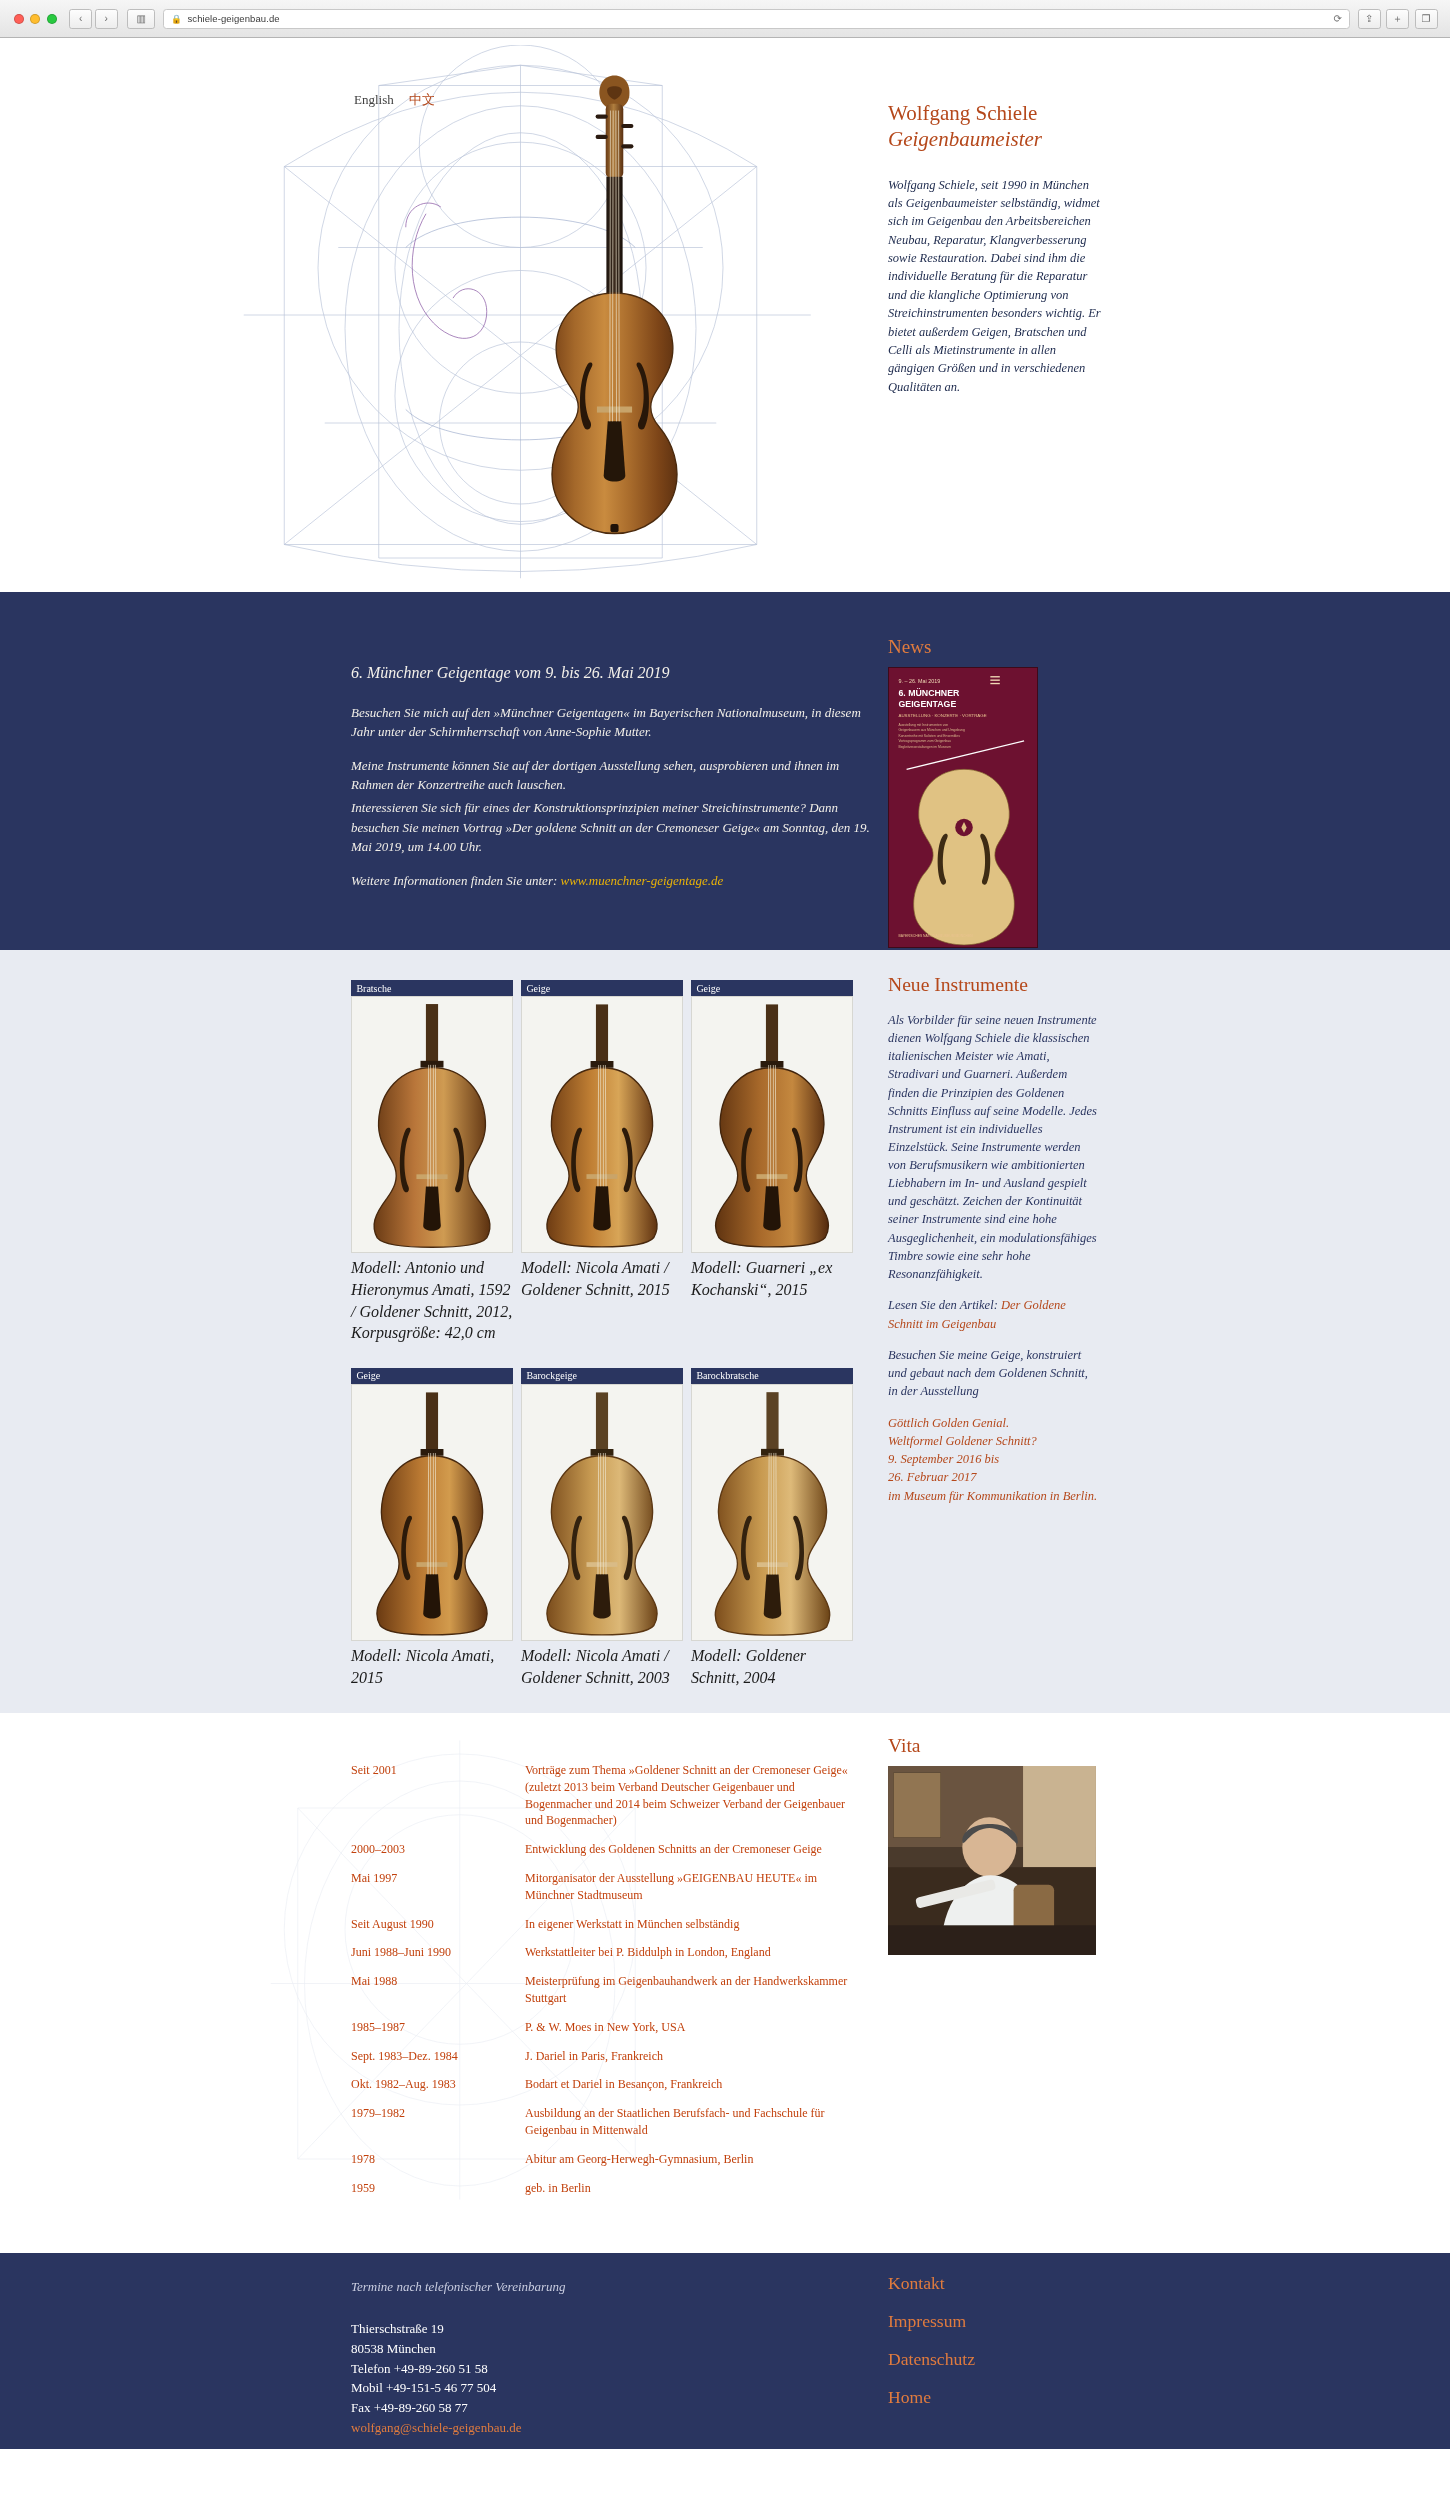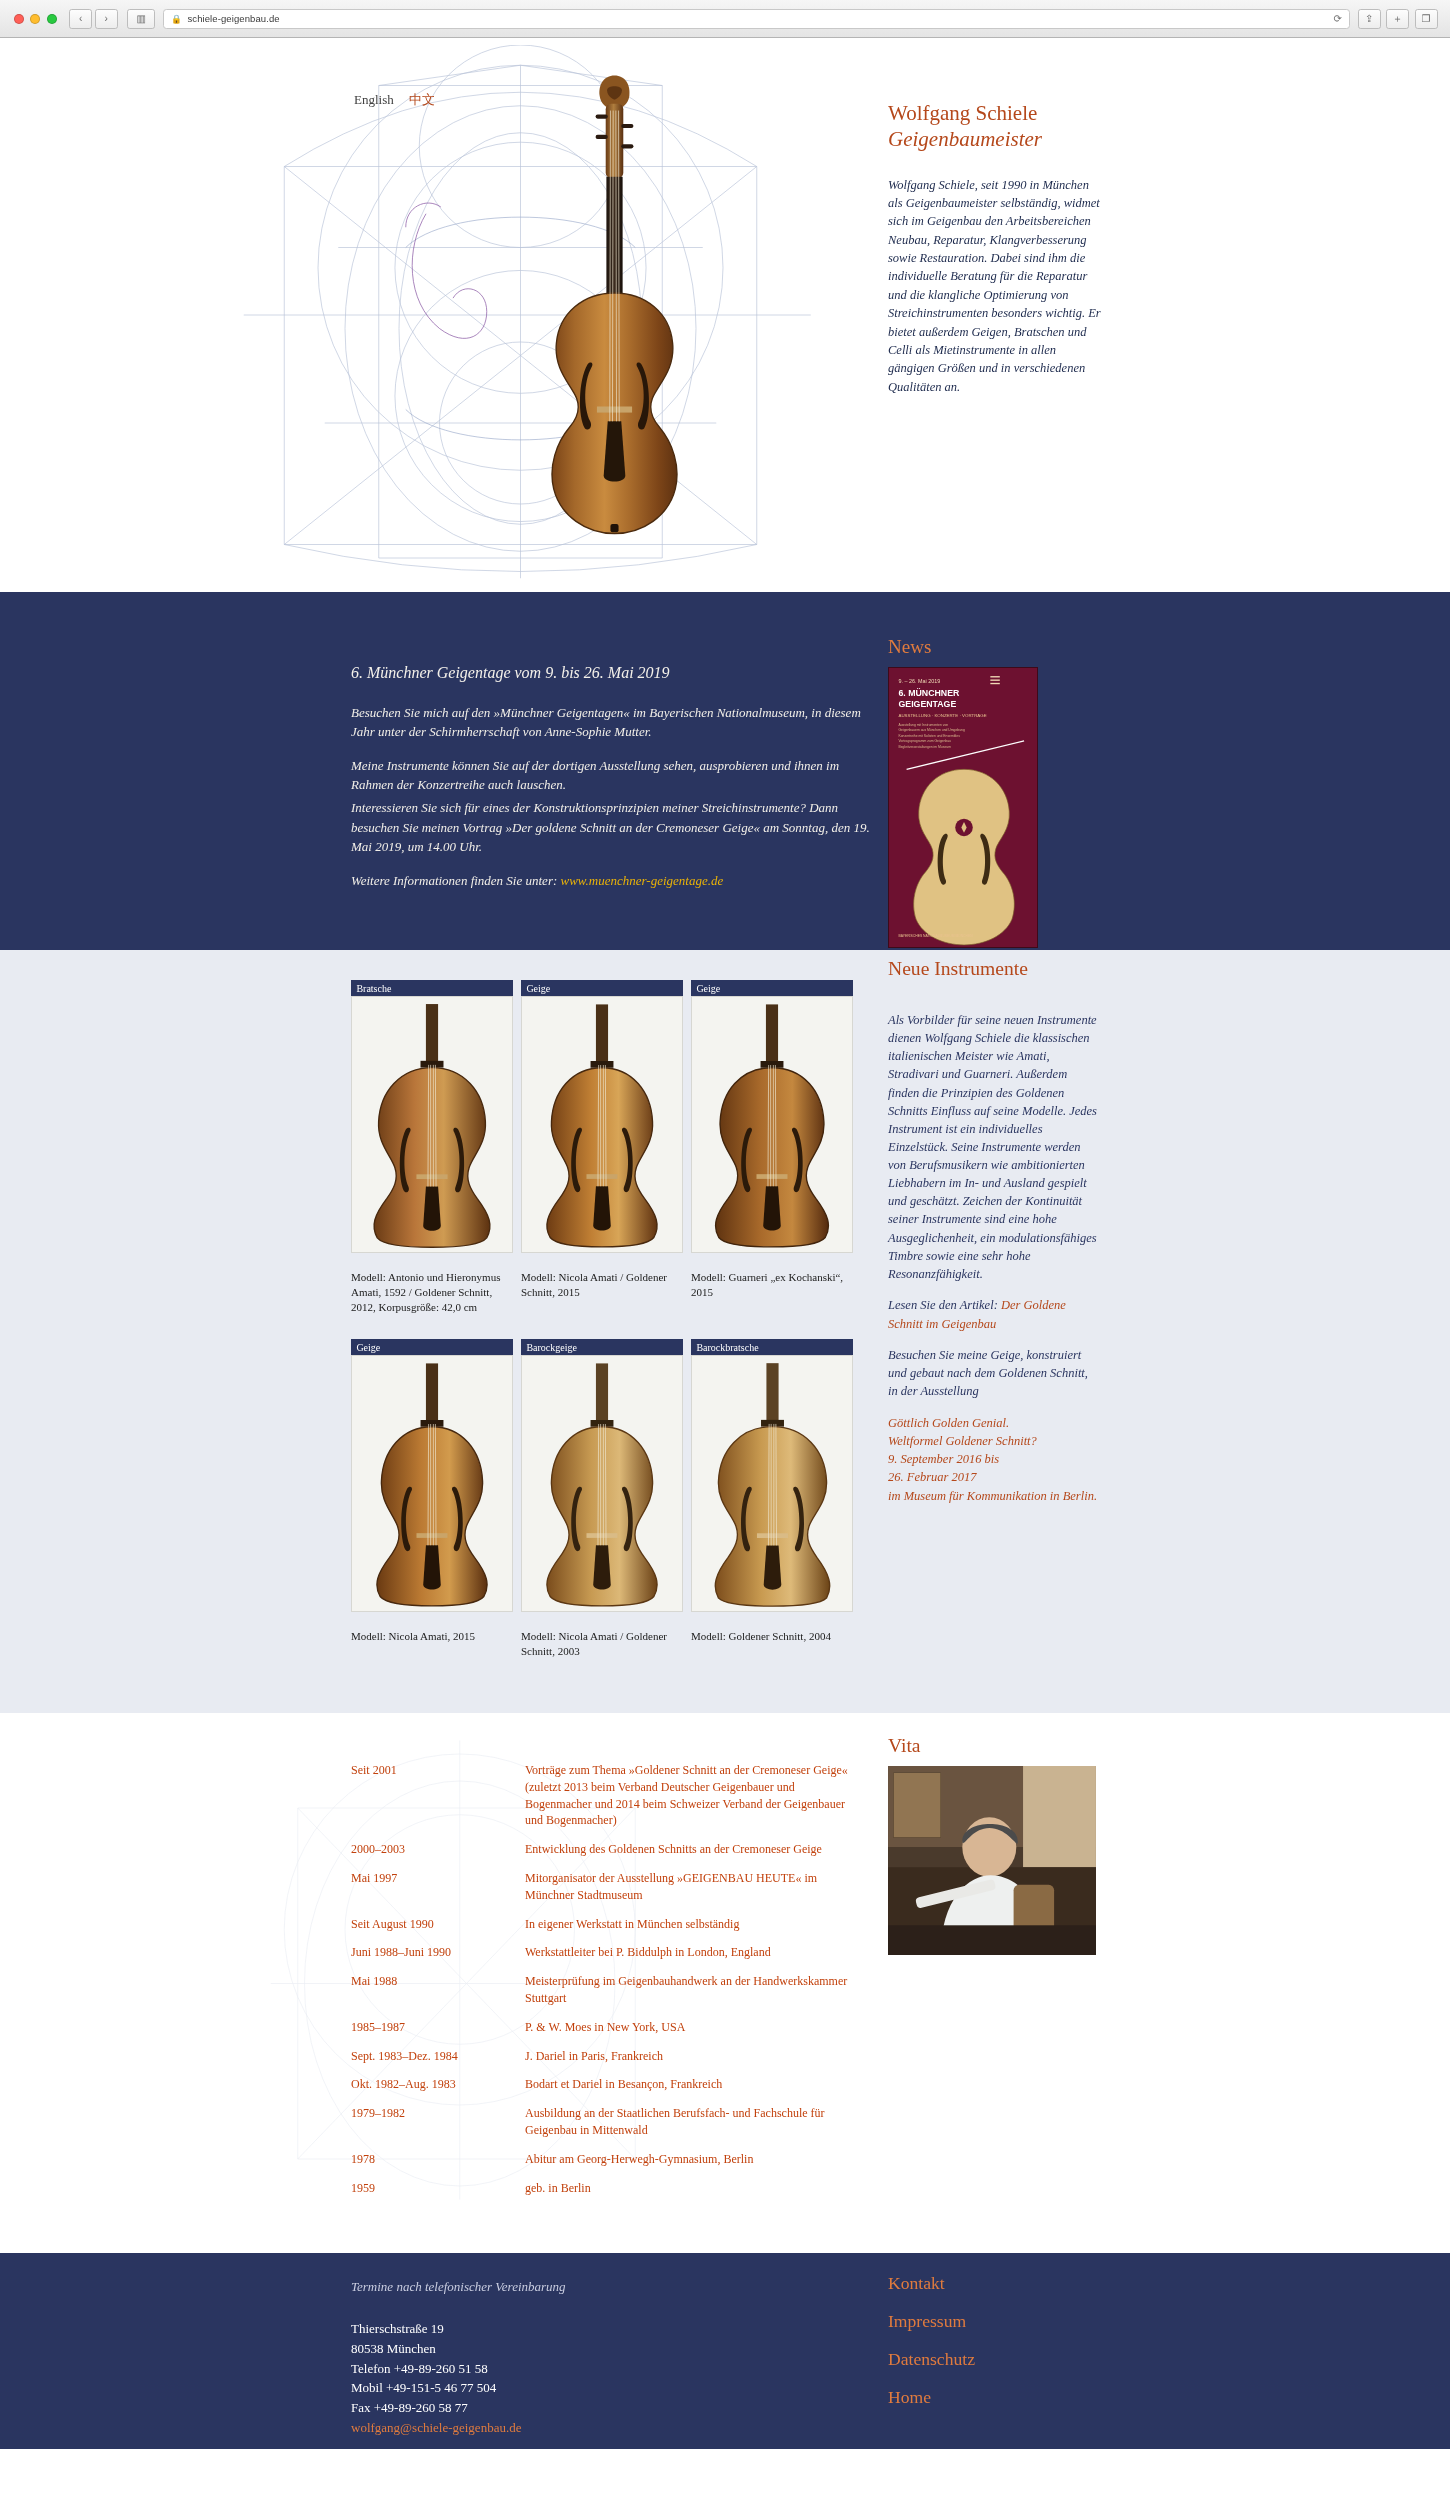--- a/index.html
+++ b/index.html
@@ -129,21 +129,21 @@
   }
 
   
   .instruments {
     background: #e8ebf2;
     padding: 35px 0 42px 0;
     position: relative;
     min-height: 763px;
   }
   .inst-heading {
-    position:absolute; left: 888px; top: 8px;
+    position:absolute; left: 888px; top: 24px;
     color:#b5481b; font-size: 19.6px;
   }
   .inst-text {
     position:absolute; left: 888px; top: 61px; width: 209px;
     font-size: 12.5px; line-height: 1.45; font-style: italic; color:#2a3560;
   }
   .inst-text p { margin: 0 0 13.5px 0; }
   .inst-text a { color:#b5481b; text-decoration:none; }
   .inst-text .orange { color:#b5481b; }
   .grid {
@@ -154,21 +154,21 @@
   .card { width: 162px; }
   .card-label {
     background: #2a3560; color:#ffffff; font-size: 10px;
     padding: 2.7px 5.4px; font-family:"Liberation Serif", serif;
   }
   .card-img {
     height: 257px; background:#f4f4f0; border:0.7px solid #d7d7d2;
     display:flex; align-items:center; justify-content:center; overflow:hidden;
   }
   .card-cap {
-    margin-top: 17px; font-size: 11px; line-height: 1.35; color:#1b1b1b;
+    margin-top: 4px; font-size: 16px; line-height: 1.35; color:#1b1b1b;font-style:italic;
   }
 
   
   .vita {
     background: #ffffff;
     position: relative;
     padding: 38px 0 41px 0;
     min-height: 540px;
     overflow: hidden;
   }

